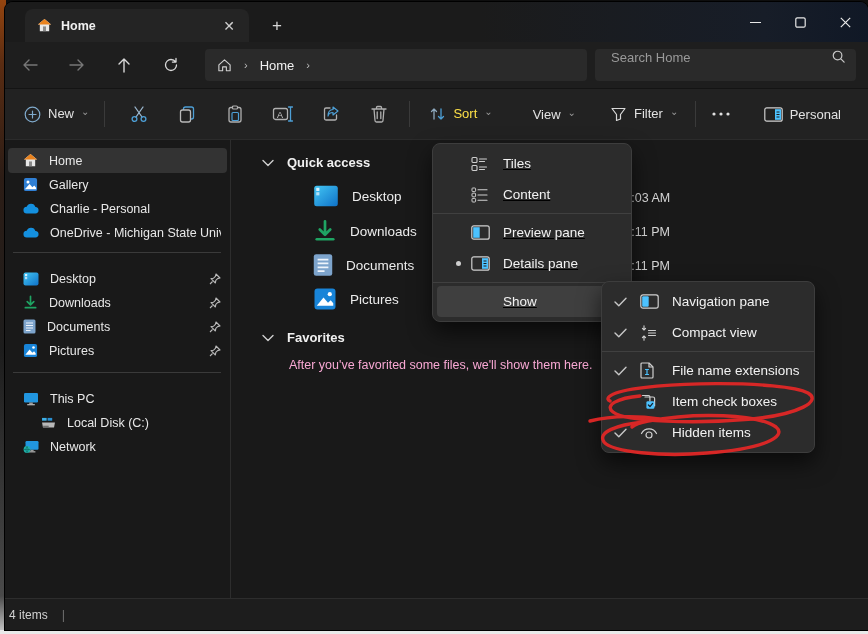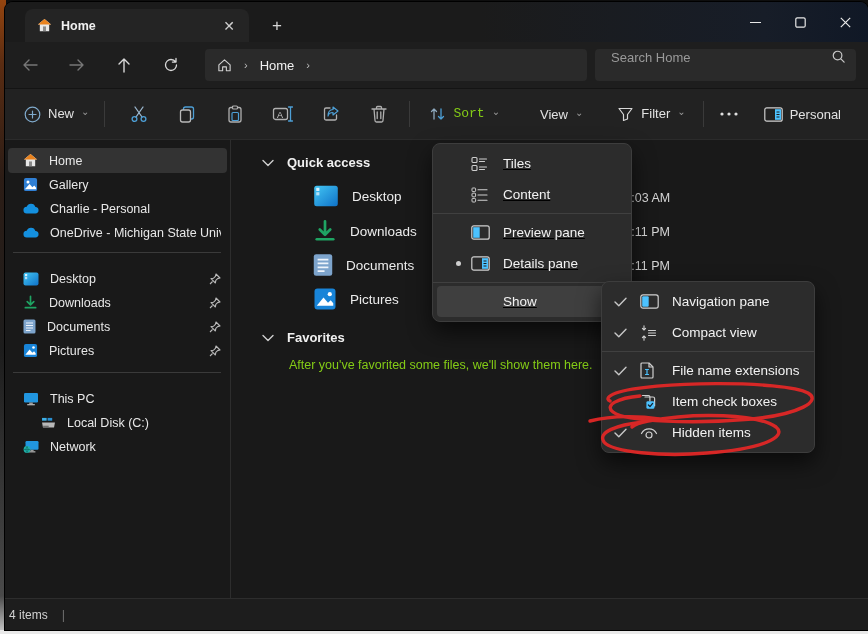--- a/index.html
+++ b/index.html
@@ -34,34 +34,34 @@
   .searchbox input{flex:1;background:transparent;border:none;outline:none;color:#dcdcdc;font-size:13px;
        font-family:"Liberation Sans",sans-serif;}
   .searchbox input::placeholder{color:#9a9a9a;}
   
   .toolbar{position:absolute;left:0;top:86px;width:100%;height:52px;background:#222222;
        border-top:1px solid #141414;border-bottom:1px solid #2b2b2b;display:flex;align-items:center;box-sizing:border-box;}
   .tb-btn{display:flex;align-items:flex-start;gap:7px;padding:6px 9px;border-radius:4px;color:#e2e2e2;font-size:13px;}
   .tb-ico{width:40px;height:34px;display:flex;align-items:center;justify-content:center;border-radius:4px;}
   .tb-divider{width:1px;height:26px;background:#3a3a3a;margin:0 6px;}
   .chev{color:#9a9a9a;font-size:10px;}
-  .dim{color:#84cc16;font-family:Liberation Mono, monospace;}
+  .dim{color:#fde047;}
   
   .sidebar{position:absolute;left:0;top:138px;width:226px;height:458px;border-right:1px solid #2d2d2d;box-sizing:border-box;}
   .srow{position:absolute;left:3px;width:219px;height:25px;display:flex;align-items:center;gap:11px;
        padding:0 6px 0 15px;box-sizing:border-box;border-radius:4px;color:#e8e8e8;font-size:12.5px;}
   .srow.sel{background:#333333;}
   .srow .lbl{flex:1;white-space:nowrap;overflow:hidden;}
   .sdivider{position:absolute;left:8px;width:208px;height:1px;background:#3a3a3a;}
   .pin{flex:none;}
   .main{position:absolute;left:227px;top:138px;width:636px;height:458px;}
   .sec-head{position:absolute;display:flex;align-items:center;gap:13px;color:#f0f0f0;font-size:13px;font-weight:700;}
   .qa-row{position:absolute;display:flex;align-items:center;gap:13px;color:#ececec;font-size:13.5px;}
   .qa-date{position:absolute;color:#d6d6d6;font-size:12.5px;white-space:nowrap;}
-  .empty-text{position:absolute;color:#84cc16;font-size:12.5px;}
+  .empty-text{position:absolute;color:#f9a8d4;font-size:12.5px;}
   
   .statusbar{position:absolute;left:0;top:596px;width:100%;height:32px;background:#1d1d1d;border-top:1px solid #2d2d2d;
        display:flex;align-items:center;padding-left:4px;box-sizing:border-box;gap:14px;}
   .status-count{color:#d2d2d2;font-size:12px;}
   .status-sep{color:#6a6a6a;font-size:13px;}
   
   .menu{position:absolute;background:#2c2c2c;border:1px solid #3d3d3d;border-radius:8px;
        box-shadow:0 10px 22px rgba(0,0,0,.6);padding:4px 0;box-sizing:border-box;z-index:20;}
   .view-menu{left:432px;top:143px;width:200px;text-decoration:underline;}
   .show-submenu{left:601px;top:281px;width:214px;z-index:21;}

